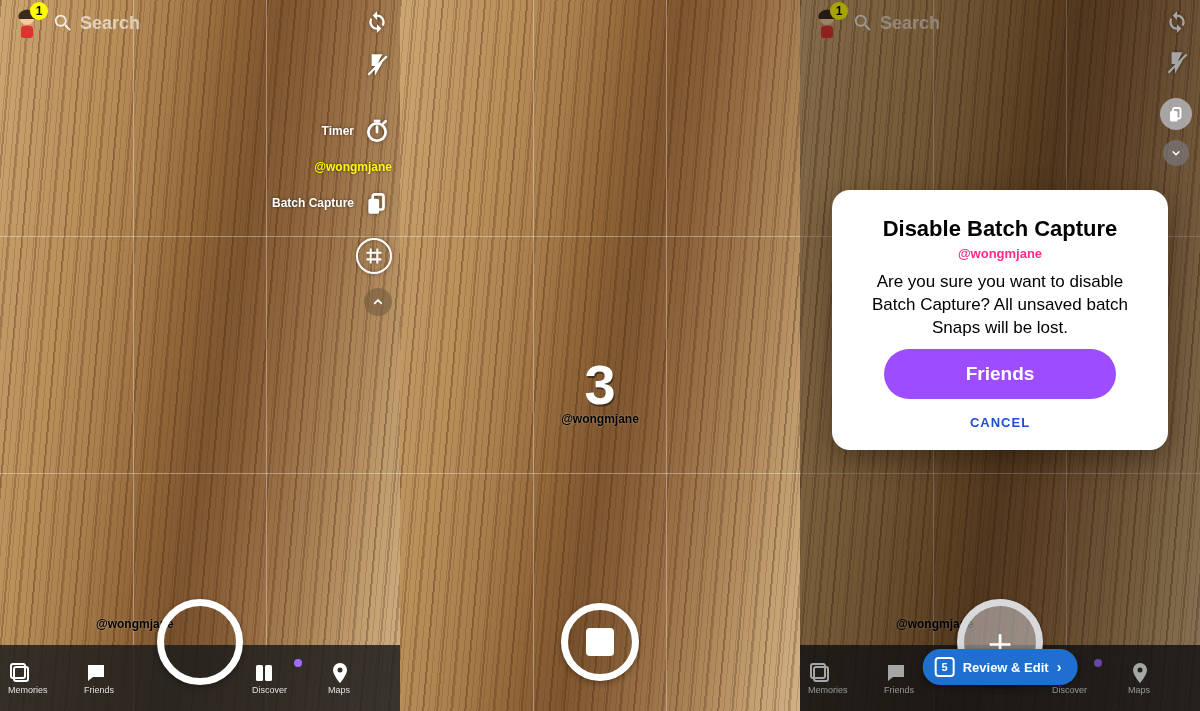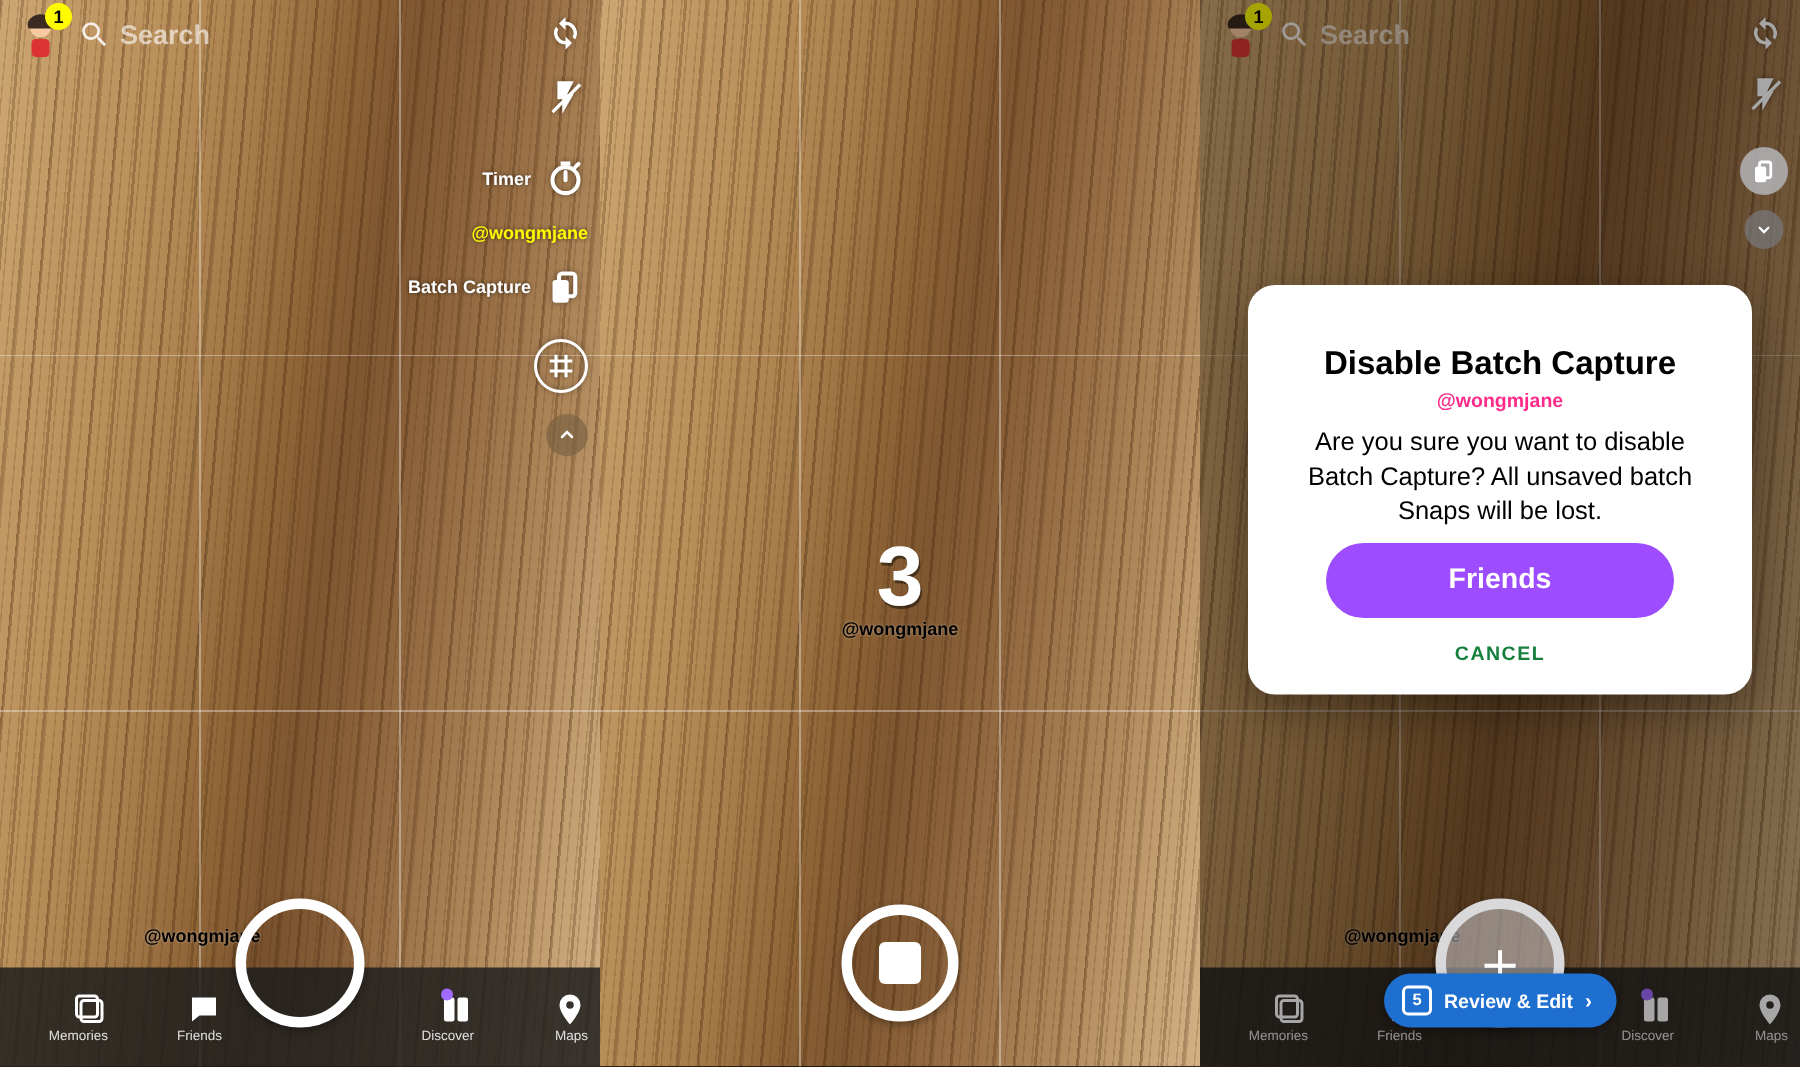--- a/index.html
+++ b/index.html
@@ -81,21 +81,21 @@
   }
   .ico{
     width:30px;height:30px;
     display:flex;align-items:center;justify-content:center;
     filter:drop-shadow(0 0 2px rgba(0,0,0,.4));
   }
   .ico svg{fill:#fff;}
 
   
   .tool-col{
-    position:absolute; right:8px; top:104px;
+    position:absolute; right:8px; top:116px;
     display:flex; flex-direction:column; align-items:flex-end; gap:14px;
     z-index:5;
   }
   .tool-row{
     display:flex; align-items:center; gap:8px;
   }
   .tool-label{
     font-size:12px; font-weight:700;
     text-shadow:0 0 3px rgba(0,0,0,.6);
   }
@@ -116,21 +116,21 @@
     height:66px;
     background:rgba(30,30,30,.85);
     display:flex;
     align-items:center;
     justify-content:space-between;
     padding:0 8px;
     z-index:5;
   }
   .nav-item{
     width:64px;
-    display:flex; flex-direction:column; align-items:flex-end; gap:0;
+    display:flex; flex-direction:column; align-items:flex-start; gap:0;
     color:#fff;
     position:relative;
   }
   .nav-item svg{fill:#fff;width:24px;height:24px;}
   .nav-label{font-size:9px;opacity:.85;}
   .nav-dot{
     position:absolute; top:-2px; right:14px;
     width:8px;height:8px;border-radius:50%;
     background:#a06bff;
   }
@@ -187,21 +187,21 @@
     position:absolute; inset:0;
     background:rgba(0,0,0,.35);
     z-index:6;
   }
   
   .dialog{
     position:absolute;
     left:32px; right:32px; top:190px;
     background:#fff;
     border-radius:18px;
-    padding:39px 26px 20px;
+    padding:26px 26px 20px;
     text-align:center;
     color:#000;
     z-index:8;
     box-shadow:0 10px 30px rgba(0,0,0,.35);
   }
   .dialog h2{
     font-size:22px; font-weight:700;
     margin-bottom:4px;
   }
   .dialog .pink-handle{
@@ -436,21 +436,21 @@
     </div>
   </div>
 
   <div class="dim"></div>
 
   <div class="dialog">
     <h2>Disable Batch Capture</h2>
     <div class="pink-handle" style="color:#ff2b8a;">@wongmjane</div>
     <p>Are you sure you want to disable Batch Capture? All unsaved batch Snaps will be lost.</p>
     <button class="primary-btn" style="background:#9d4dff;">Friends</button>
-    <div class="cancel" style="color:#15803d;text-align:center;">CANCEL</div>
+    <div class="cancel" style="color:#1d4ed8;text-align:center;">CANCEL</div>
   </div>
 
   <span class="wm" style="left:96px;bottom:80px;">@wongmjane</span>
 
   <div class="capture">
     <div class="capture-outer grey"></div>
     <div class="capture-plus">＋</div>
   </div>
 
   <div class="review-pill">

